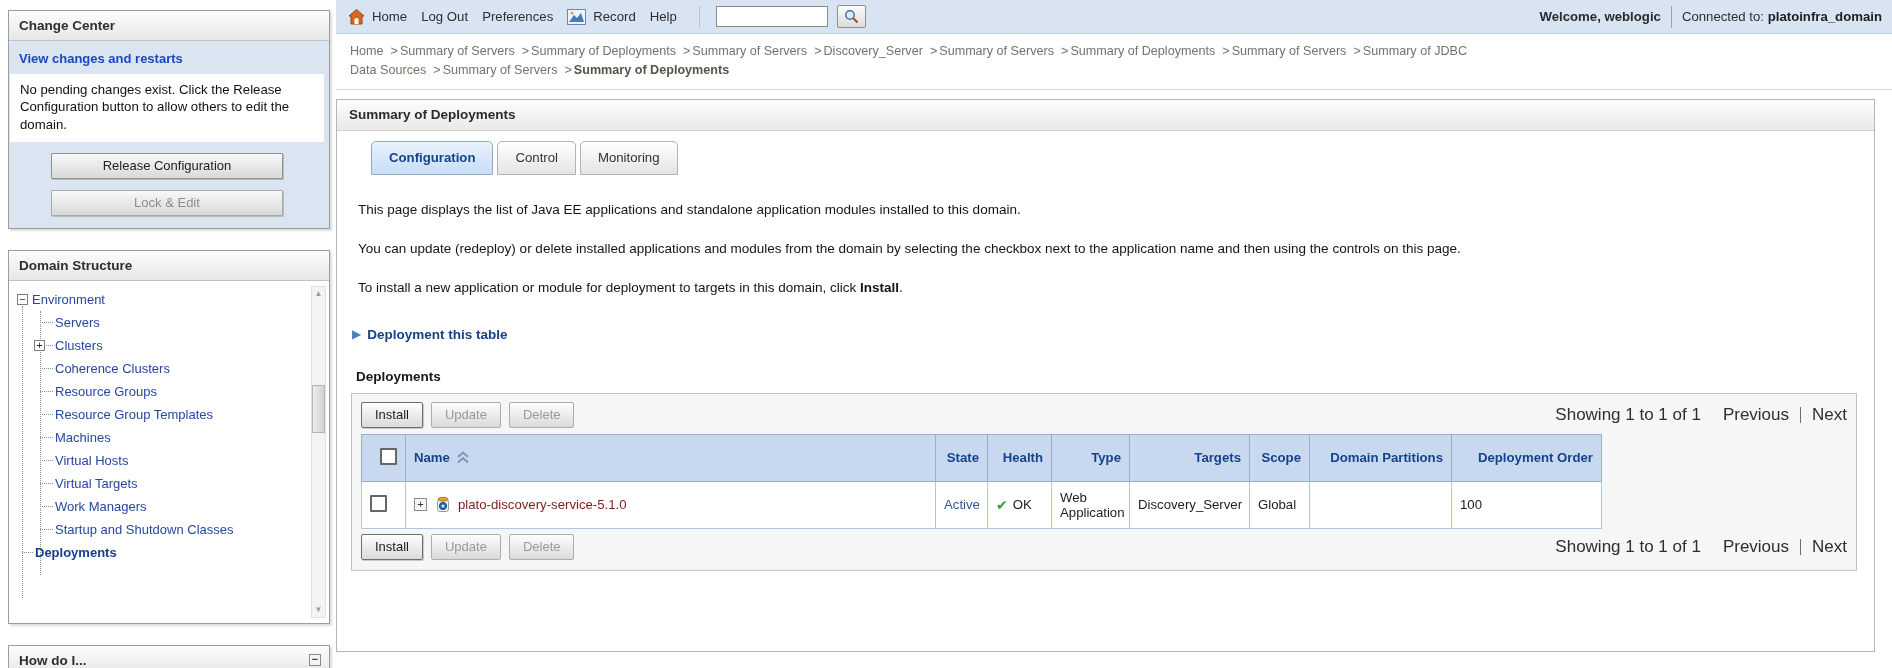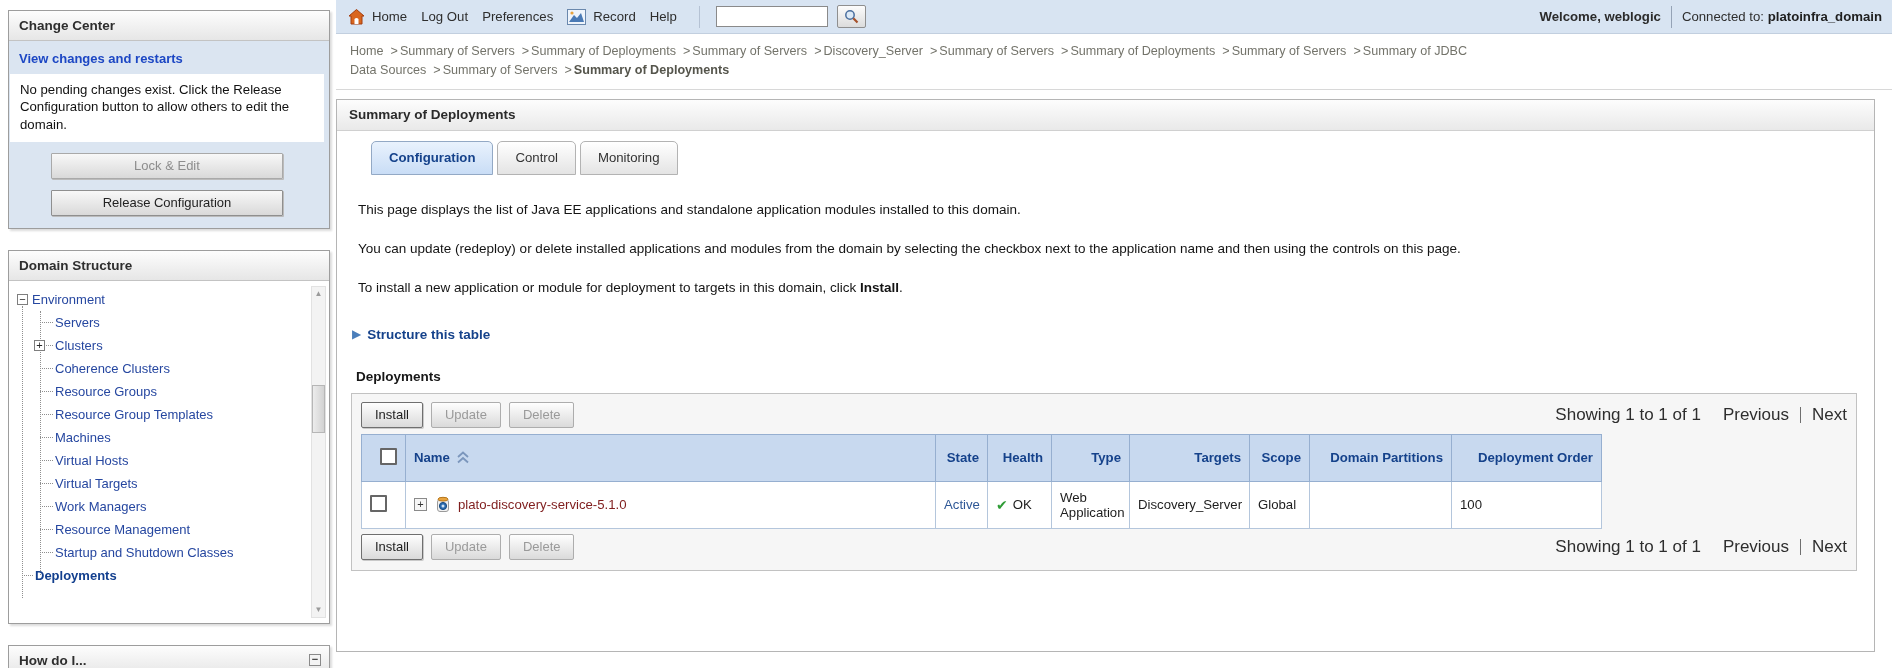--- a/index.html
+++ b/index.html
@@ -123,22 +123,22 @@
 
   <div class="sidebar">
 
     <div class="panel-box">
       <div class="phead">Change Center</div>
       <div class="cc-body">
         <div class="cc-link-row">
           <span class="cc-link">View changes and restarts</span>
         </div>
         <div class="cc-msg">No pending changes exist. Click the Release Configuration button to allow others to edit the domain.</div>
+        <div class="cc-btn enabled">Release Configuration</div>
         <div class="cc-btn disabled">Lock &amp; Edit</div>
-        <div class="cc-btn enabled">Release Configuration</div>
       </div>
     </div>
 
     <div class="panel-box">
       <div class="phead">Domain Structure</div>
       <div class="dbody">
         <div class="tree">
           <div class="vline vline-root"></div>
           <div class="vline vline-kids"></div>
           <div class="troot">
@@ -148,21 +148,20 @@
           <div>
               <div class="tchild"><span class="tlink">Servers</span></div>
               <div class="tchild"><span class="tbox tbox-child">+</span><span class="tlink">Clusters</span></div>
               <div class="tchild"><span class="tlink">Coherence Clusters</span></div>
               <div class="tchild"><span class="tlink">Resource Groups</span></div>
               <div class="tchild"><span class="tlink">Resource Group Templates</span></div>
               <div class="tchild"><span class="tlink">Machines</span></div>
               <div class="tchild"><span class="tlink">Virtual Hosts</span></div>
               <div class="tchild"><span class="tlink">Virtual Targets</span></div>
               <div class="tchild"><span class="tlink">Work Managers</span></div>
-              <div class="tchild"><span class="tlink">Resource Management</span></div>
               <div class="tchild"><span class="tlink">Startup and Shutdown Classes</span></div>
             </div>
           <div class="tdeploy">Deployments</div>
         </div>
         <div class="sbar">
           <div class="sarrow up">▲</div>
           <div class="sthumb"></div>
           <div class="sarrow down">▼</div>
         </div>
       </div>
@@ -228,21 +227,21 @@
         <div class="tab">Monitoring</div>
       </div>
 
       <div class="tab-content">
         <p>This page displays the list of Java EE applications and standalone application modules installed to this domain.</p>
         <p>You can update (redeploy) or delete installed applications and modules from the domain by selecting the checkbox next to the application name and then using the controls on this page.</p>
         <p><span>To install a new application or module for deployment to targets in this domain, click </span><b>Install</b><span>.</span></p>
 
         <div class="customize-row">
           <span class="customize-arrow">▶</span>
-          <span class="customize-link">Structure this table</span>
+          <span class="customize-link">Deployment this table</span>
         </div>
 
         <div class="tbl-label">Deployments</div>
 
         <div class="tbl-container">
 
           <div class="tbl-toolbar">
             <span class="btn enabled">Install</span>
             <span class="btn disabled">Update</span>
             <span class="btn disabled">Delete</span>

